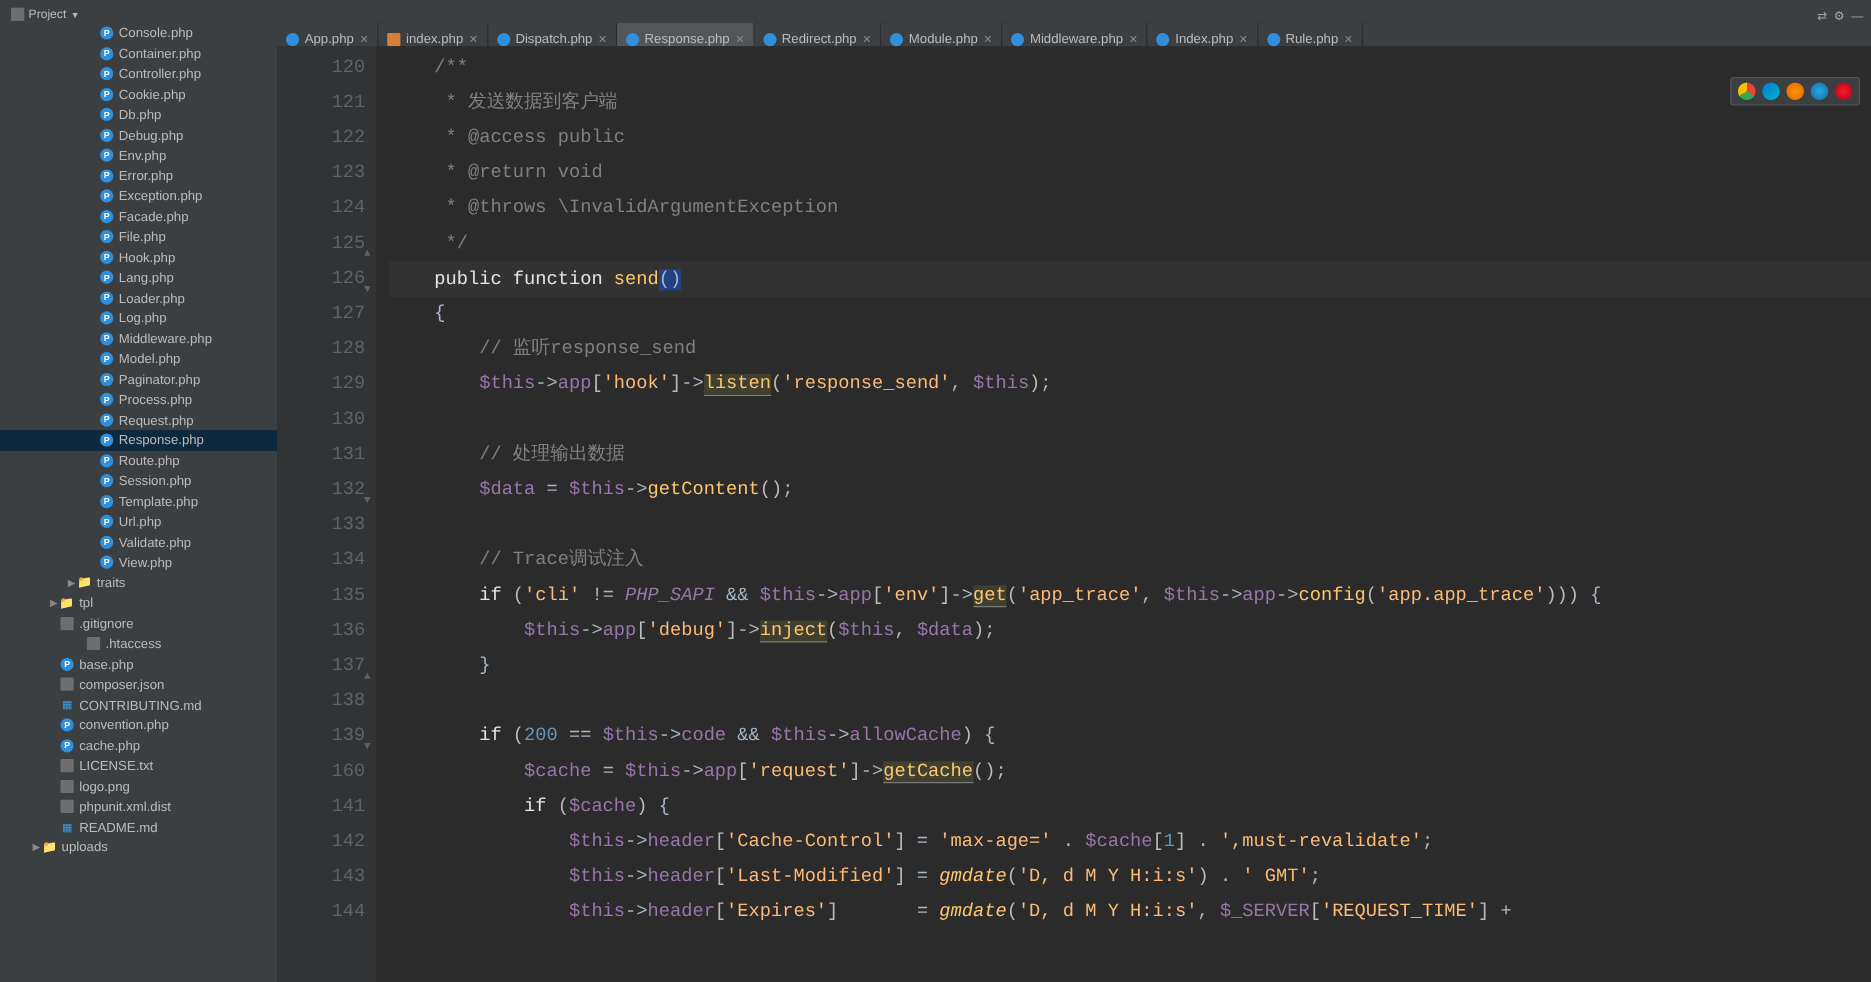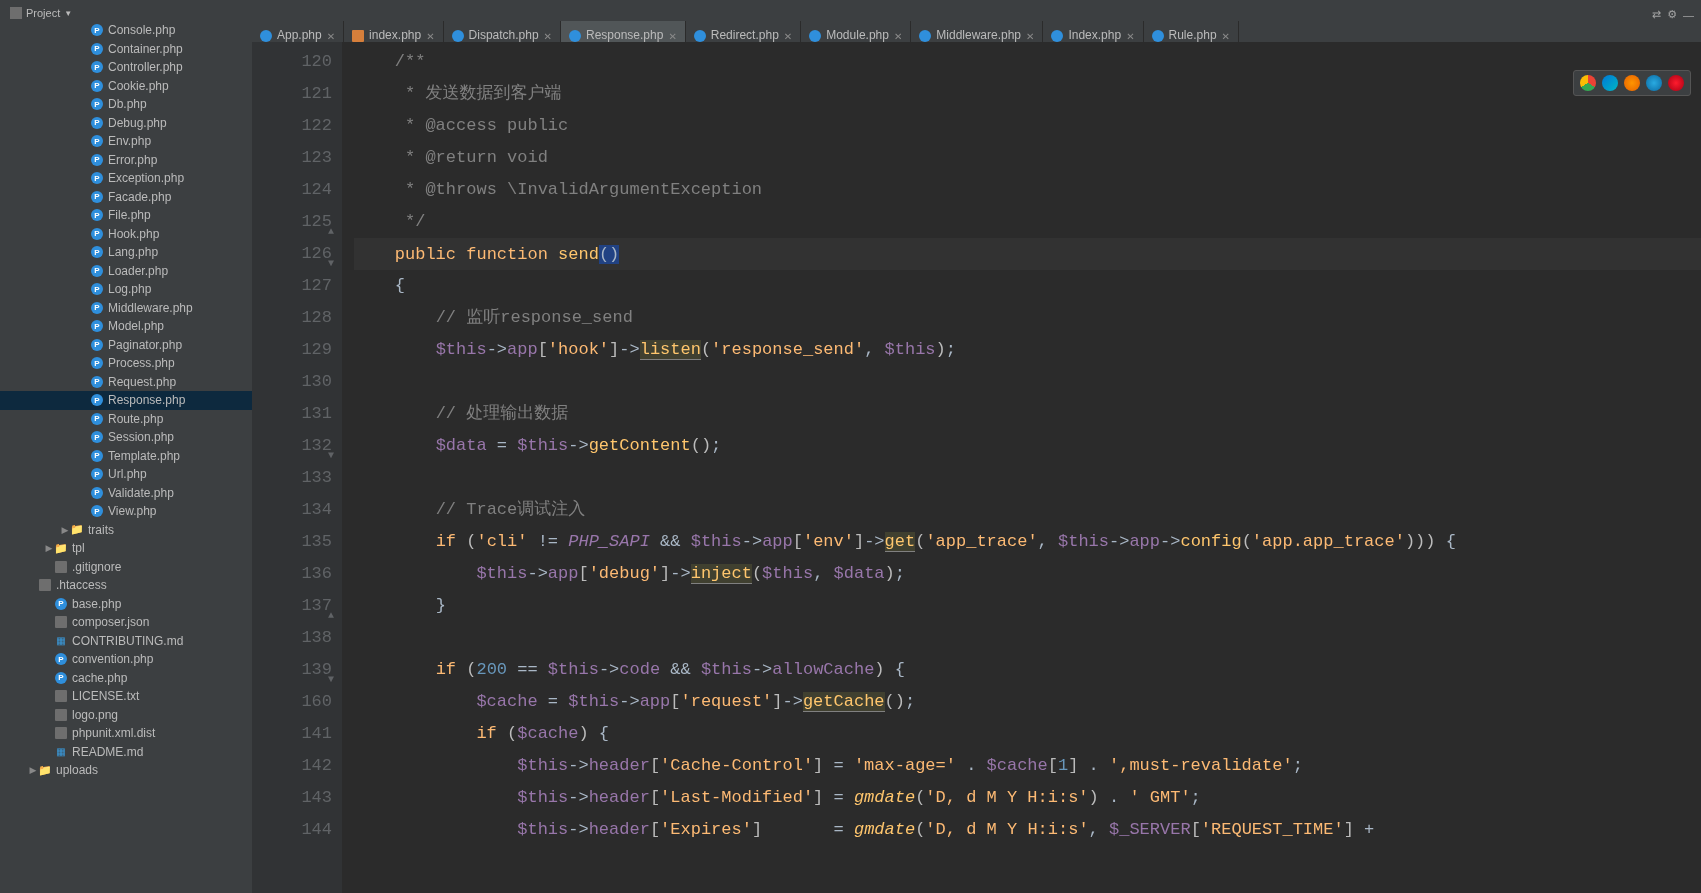--- a/index.html
+++ b/index.html
@@ -30,28 +30,28 @@
 .editor-col { flex:1; display:flex; flex-direction:column; min-width:0; background:#2b2b2b; }
 
 .tabs { height:21px; background:#3c3f41; display:flex; align-items:stretch; overflow:hidden; }
 .tab { display:flex; align-items:flex-end; gap:5px; padding:0 8px; font-size:12px; color:#bbbbbb; border-right:1px solid #2b2b2b; cursor:pointer; }
 .tab.active { background:#515658; }
 .tab .close { color:#8a8a8a; font-size:10px; cursor:pointer; }
 .tab .ti { width:12px; height:12px; border-radius:50%; background:#2f8fdc; display:inline-block; }
 .tab .ti.idx { background:#d67f3b; border-radius:1px; }
 
 .editor { flex:1; display:flex; min-height:0; position:relative; font-family:"Consolas","Courier New",monospace; font-size:17px; }
-.gutter { width:90px; background:#313335; color:#606366; text-align:left; padding:4px 10px 4px 4px; line-height:32px; }
+.gutter { width:90px; background:#313335; color:#606366; text-align:center; padding:4px 10px 4px 4px; line-height:32px; }
 .gutter .ln { height:32px; display:flex; align-items:center; justify-content:flex-end; position:relative; }
 .gutter .fold { position:absolute; right:-8px; width:12px; height:12px; color:#606366; font-size:10px; cursor:pointer; }
 .code { flex:1; padding:4px 0 4px 12px; line-height:32px; overflow:hidden; position:relative; }
 .code .line { height:32px; white-space:pre; }
 .code .line.caret { background:#323232; border-top:1px solid #323232; border-bottom:1px solid #323232; }
 .c-comment { color:#808080; }
-.c-kw { color:#fdba74; }
+.c-kw { color:#e5e5e5; }
 .c-fn { color:#ffc66d; }
 .c-var { color:#9876aa; }
 .c-str { color:#fdba74; }
 .c-num { color:#6897bb; }
 .c-const { color:#9876aa; font-style:italic; }
 .c-paren { color:#a9b7c6; }
 .c-op { color:#a9b7c6; }
 .c-underline { border-bottom:1px solid #808080; background:rgba(128,128,64,.25); }
 .c-hl  { background:#214283; }
 .browser-icons { position:absolute; top:28px; right:10px; display:flex; gap:6px; background:#3c3f41; padding:4px 6px; border:1px solid #555; border-radius:3px; }
@@ -286,21 +286,21 @@
             </span>
             <span>tpl</span>
           </div>
           <div class="row" style="padding-left: 44px;">
             <span class="arrow"></span>
             <span class="icn">
               <span class="ic-file"></span>
             </span>
             <span>.gitignore</span>
           </div>
-          <div class="row" style="padding-left: 28px;">
+          <div class="row" style="padding-left: 68px;">
             <span class="arrow"></span>
             <span class="icn">
               <span class="ic-file"></span>
             </span>
             <span>.htaccess</span>
           </div>
           <div class="row" style="padding-left: 44px;">
             <span class="arrow"></span>
             <span class="icn">
               <span class="ic-php">P</span>

